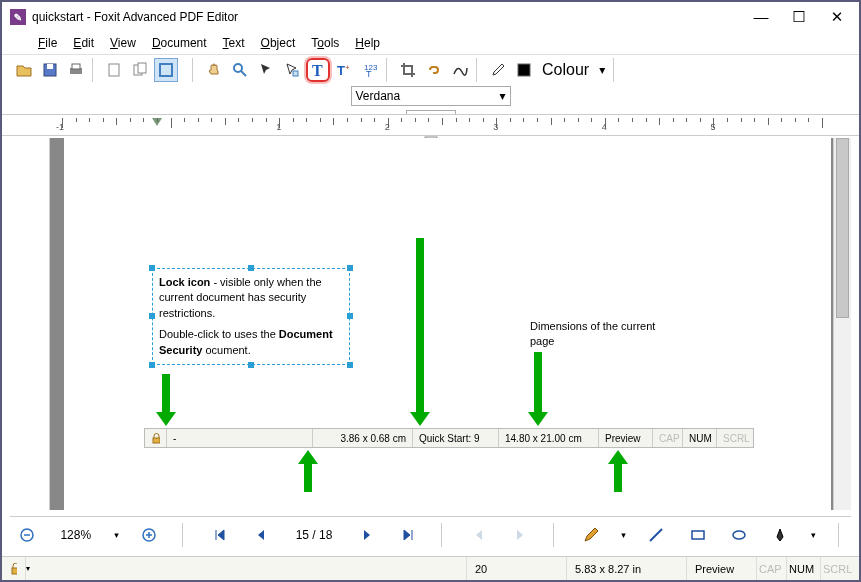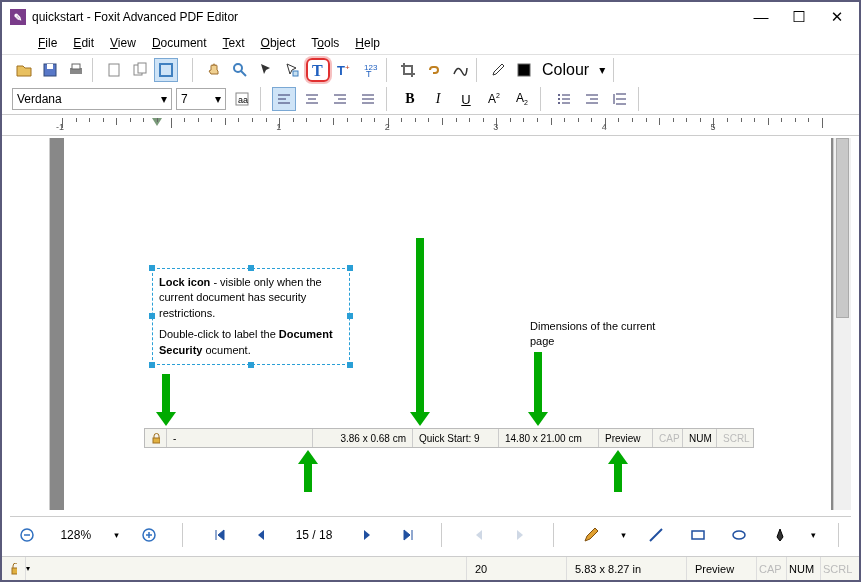--- a/index.html
+++ b/index.html
@@ -10,21 +10,21 @@
 .winbtns { display: flex; gap: 18px; font-size: 15px; padding-right: 4px; }
 .winbtns span { cursor: default; width: 20px; text-align: center; }
 .menubar { height: 22px; display: flex; align-items: center; padding: 0 30px; gap: 4px; }
 .menubar span { padding: 2px 6px; font-size: 12px; }
 .menubar span u { text-decoration: underline; }
 .toolbar { height: 30px; display: flex; align-items: center; padding: 2px 10px; gap: 2px; border-top: 1px solid #e0e0e0; }
 .tbtn { width: 24px; height: 24px; display: inline-flex; align-items: center; justify-content: center; border: 1px solid transparent; cursor: pointer; }
 .tbtn.active { background: #cfe4f7; border: 1px solid #7aa8d4; }
 .tbtn.highlighted { border: 2px solid #e03030; border-radius: 6px; box-shadow: 0 0 0 2px rgba(224,48,48,0.3); }
 .sep { width: 6px; height: 24px; border-left: 1px solid #ccc; margin: 0 2px; display: inline-block; }
-.font-row { height: 30px; display: flex; align-items: center; padding: 2px 10px; gap: 4px; }
+.font-row { height: 30px; display: flex; align-items: center; padding: 2px 10px; gap: 4px; flex-direction: column; }
 .font-select { width: 160px; height: 22px; border: 1px solid #aaa; padding: 2px 4px; font-size: 12px; background: #fff; display: flex; align-items: center; justify-content: space-between; }
 .size-select { width: 50px; height: 22px; border: 1px solid #aaa; padding: 2px 4px; font-size: 12px; background: #fff; display: flex; align-items: center; justify-content: space-between; }
 .ruler-area { height: 22px; background: #fff; border-top: 1px solid #ccc; border-bottom: 1px solid #ccc; position: relative; }
 .ruler { position: absolute; left: 60px; right: 10px; top: 3px; height: 16px; background: #fff; }
 .ruler .tick { position: absolute; top: 0; width: 1px; height: 6px; background: #666; }
 .ruler .num { position: absolute; top: 4px; font-size: 9px; color: #555; }
 .ruler .marker { position: absolute; top: 0; width: 0; height: 0; border-left: 5px solid transparent; border-right: 5px solid transparent; border-top: 8px solid #7a9a7a; }
 .doc-area { position: absolute; top: 136px; left: 8px; right: 8px; bottom: 70px; background: #888; overflow: hidden; }
 .vruler { position: absolute; left: 0; top: 0; bottom: 0; width: 40px; background: #fff; border-right: 1px solid #ccc; }
 .page-canvas { position: absolute; left: 54px; top: 0; right: 20px; bottom: 0; background: #fff; }
@@ -344,21 +344,21 @@
       <div class="callout-handle" style="left:-4px;top:-4px"></div>
       <div class="callout-handle" style="right:-4px;top:-4px"></div>
       <div class="callout-handle" style="left:-4px;bottom:-4px"></div>
       <div class="callout-handle" style="right:-4px;bottom:-4px"></div>
       <div class="callout-handle" style="left:50%;top:-4px;margin-left:-3px"></div>
       <div class="callout-handle" style="left:50%;bottom:-4px;margin-left:-3px"></div>
       <div class="callout-handle" style="left:-4px;top:50%;margin-top:-3px"></div>
       <div class="callout-handle" style="right:-4px;top:50%;margin-top:-3px"></div>
       <b>Lock icon</b><span> - visible only when the current document has security restrictions.</span>
       <div style="height:6px"></div>
-      <span>Double-click to label the </span><b>Document Security</b><span> ocument.</span>
+      <span>Double-click to uses the </span><b>Document Security</b><span> ocument.</span>
     </div>
 
     <div class="callout" style="left:466px; top:181px; width:130px;">
       <span>Dimensions of the current page</span>
     </div>
 
     <div class="arrow-green" style="left:98px; top:236px; height:40px;"></div>
     <div class="arrow-green" style="left:352px; top:100px; height:176px;"></div>
     <div class="arrow-green" style="left:470px; top:214px; height:62px;"></div>
 

